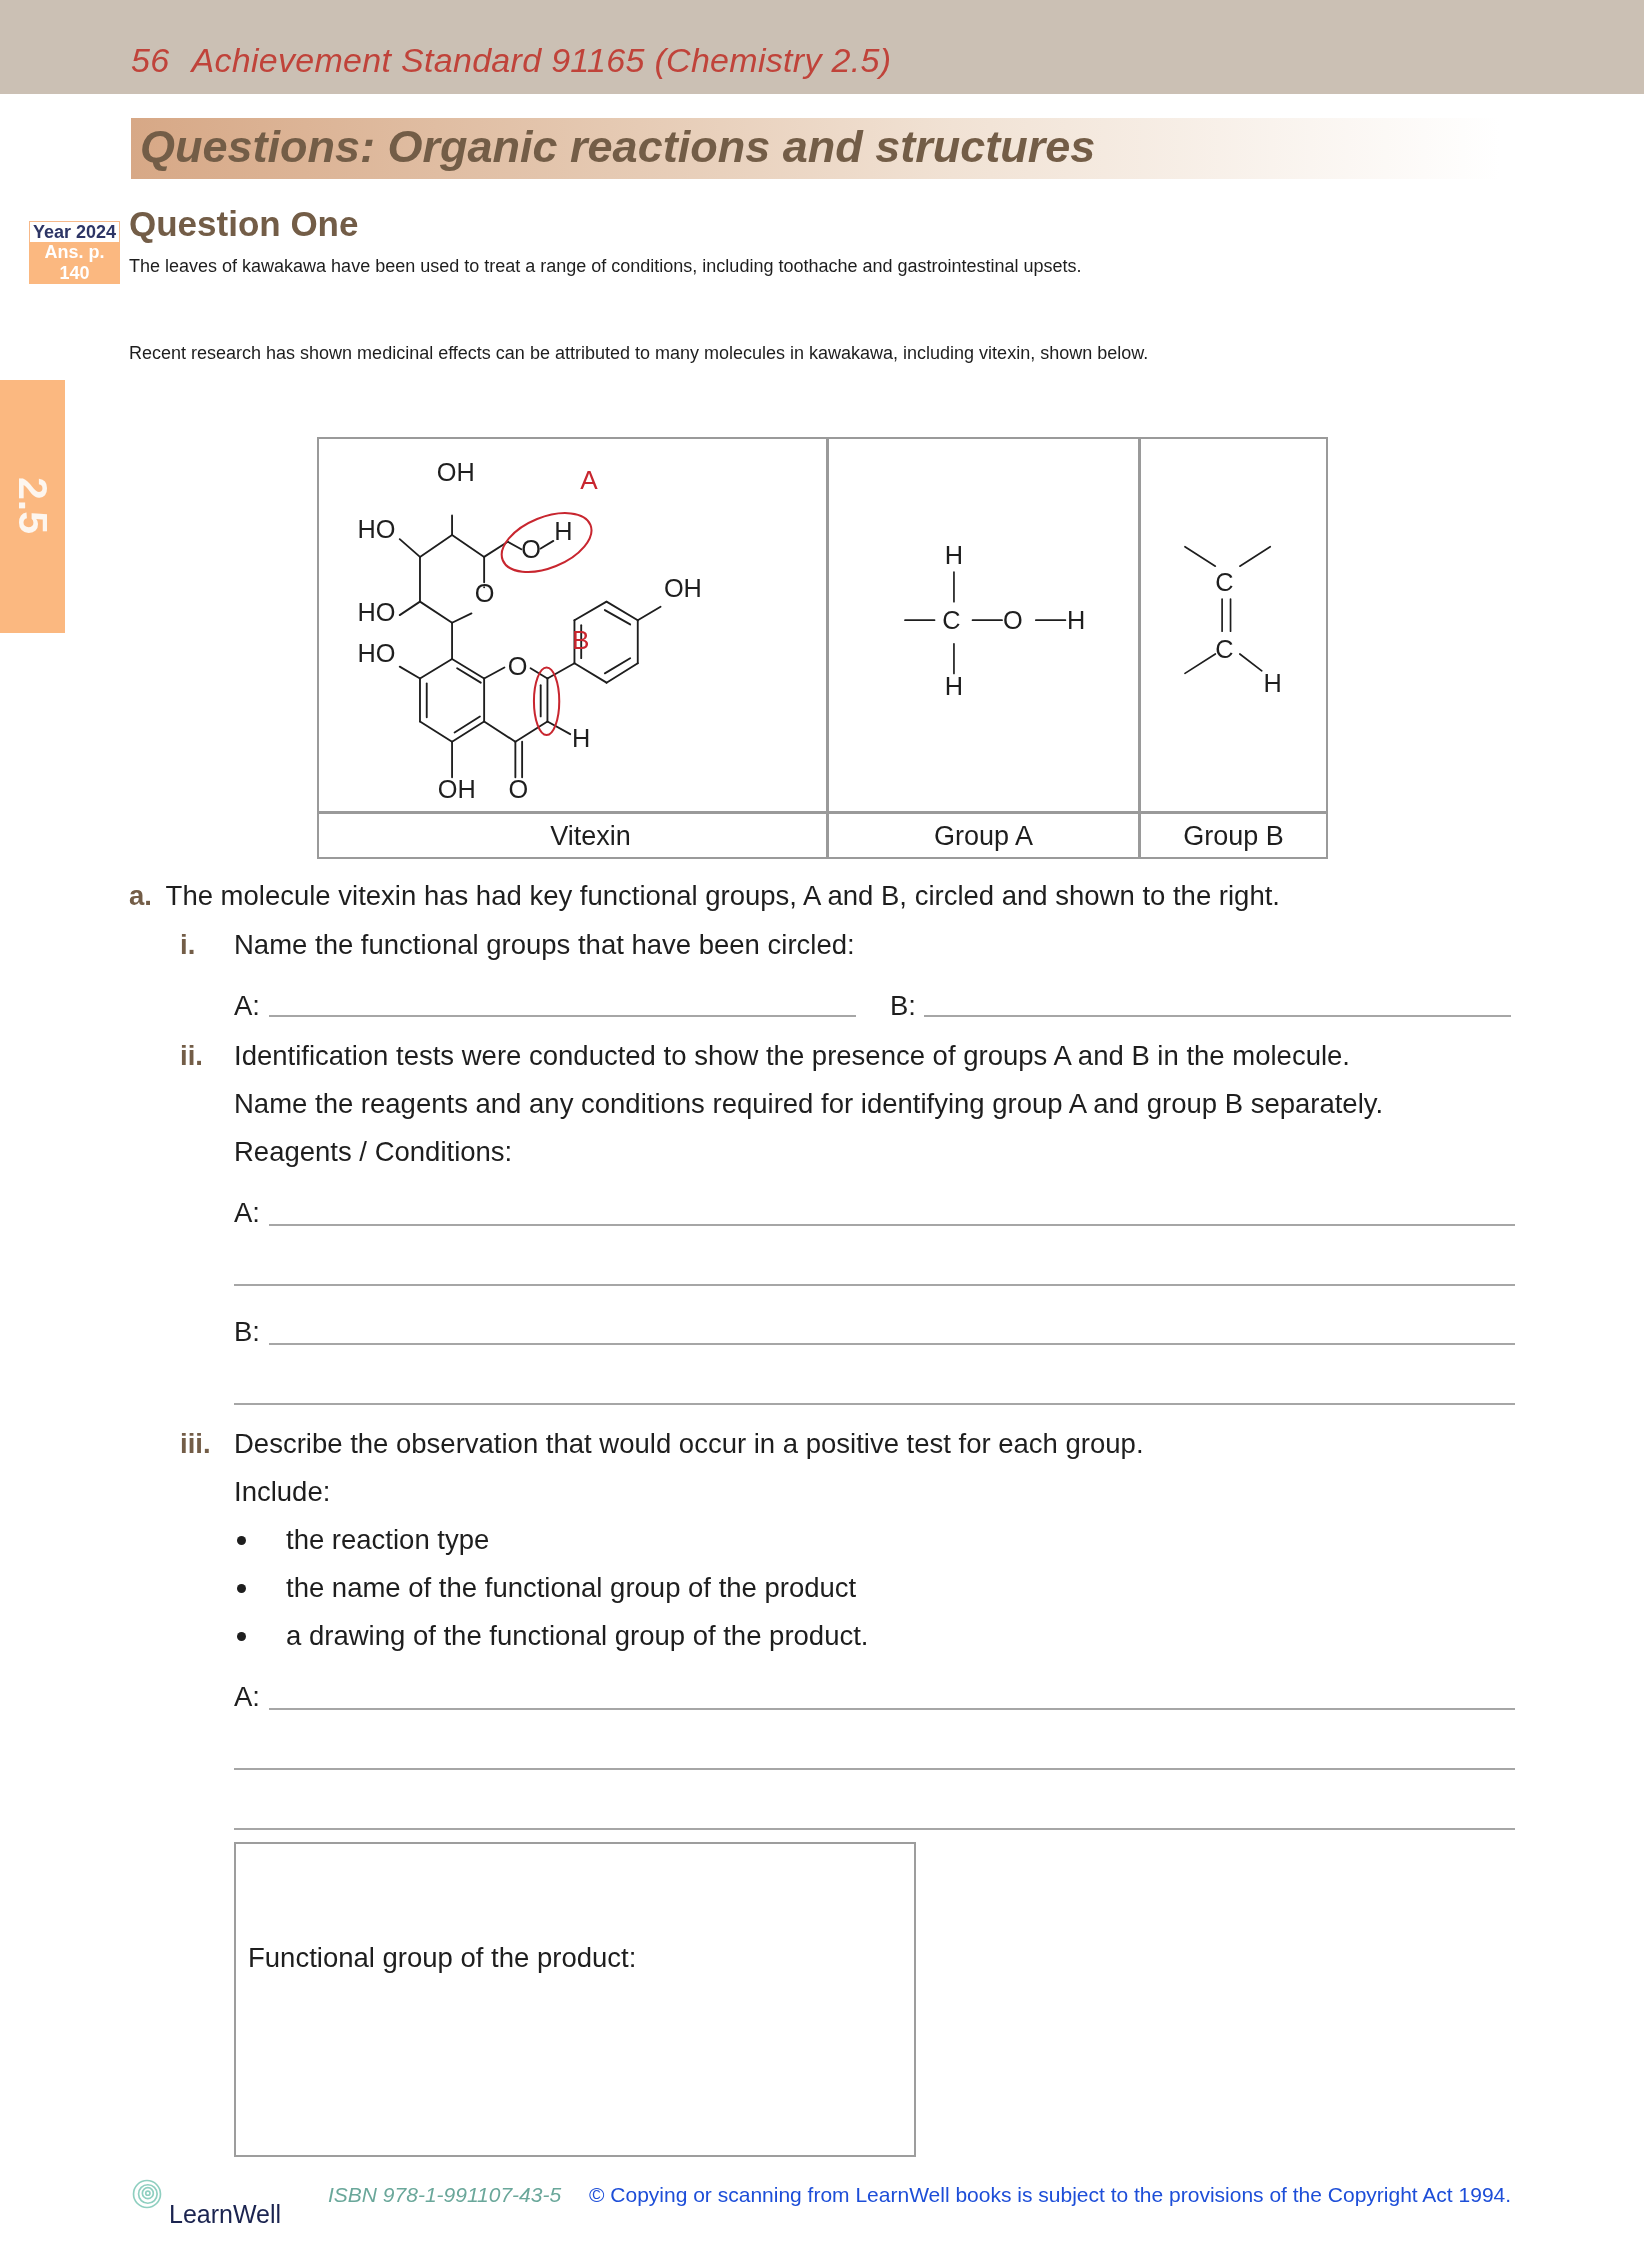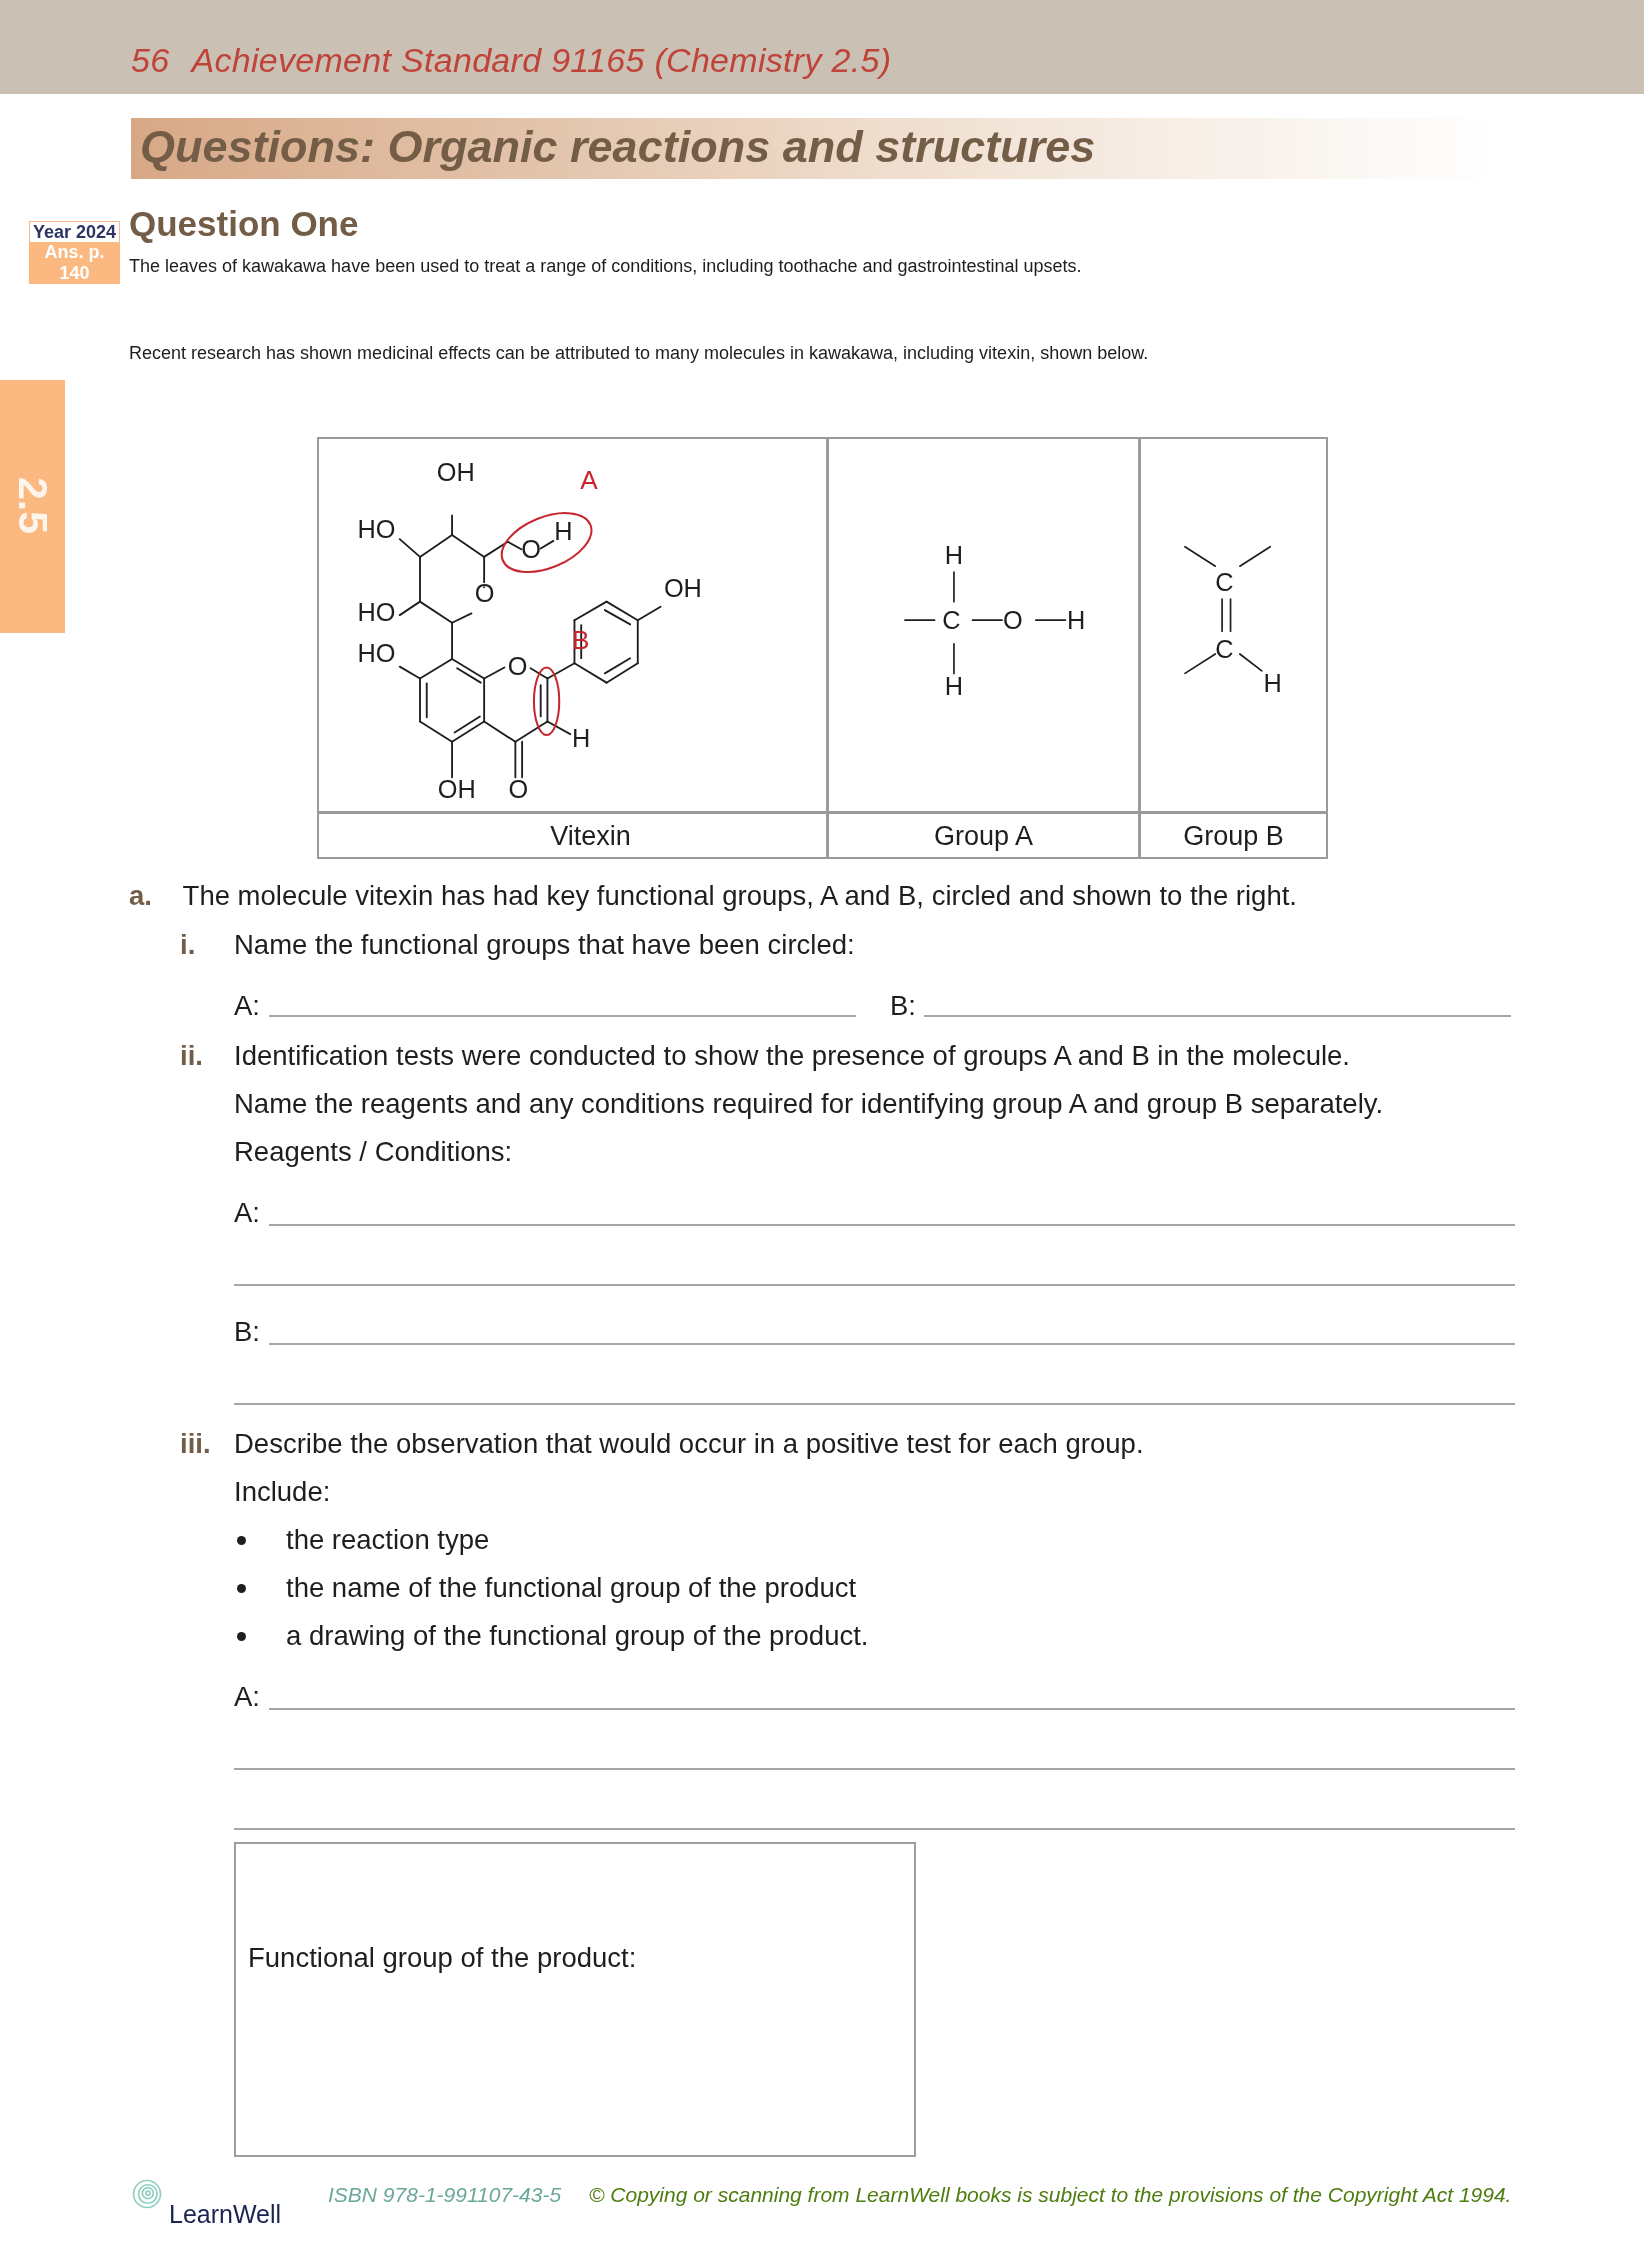--- a/index.html
+++ b/index.html
@@ -45,21 +45,21 @@
   .roman { color: #735d47; font-weight: bold; }
   .txt { font-size: 27.5px; color: #1e1e1e; white-space: nowrap; }
   .rule { height: 1.7px; background: #a6a6a6; }
 
   .answer-box { left: 234px; top: 1842px; width: 682px; height: 315px; border: 2.5px solid #9d9d9d; box-sizing: border-box; }
   .answer-box-label { left: 248px; top: 1942px; font-size: 27.5px; color: #1e1e1e; }
 
   .footer-logo { left: 131px; top: 2178px; }
   .footer-brand { left: 169px; top: 2180px; font-size: 25px; color: #1b2450; margin-top: 20px; }
   .footer-isbn { left: 328px; top: 2183px; font-size: 21px; font-style: italic; color: #6aa79a; }
-  .footer-copy { left: 589px; top: 2183px; font-size: 21px; font-style: italic; color: #4d7c0f; white-space: nowrap; }
+  .footer-copy { left: 589px; top: 2183px; font-size: 21px; color: #1d4ed8; white-space: nowrap; }
 </style>
 </head>
 <body>
 
 <div class="abs top-band"></div>
 <div class="abs running-head">
   <span class="pg">56</span><span>Achievement Standard 91165 (Chemistry 2.5)</span>
 </div>
 <div class="abs section-bar"></div>
 <div class="abs section-title">Questions: Organic reactions and structures</div>
@@ -187,21 +187,21 @@
   </g>
   <g font-size="30" fill="#1e1e1e">
     <text x="88" y="183">C</text>
     <text x="88" y="262">C</text>
     <text x="145" y="302">H</text>
   </g>
 </svg>
 
 <div class="abs txt" style="left:129px; top:880px;">
   <span class="q-letter">a.</span>
-  <span style="margin-left:23px;">The molecule vitexin has had key functional groups, A and B, circled and shown to the right.</span>
+  <span style="margin-left:6px;">The molecule vitexin has had key functional groups, A and B, circled and shown to the right.</span>
 </div>
 
 <div class="abs txt" style="left:180px; top:929px;">
   <span class="roman">i.</span>
   <span style="position:absolute; left:54px; white-space:nowrap;">Name the functional groups that have been circled:</span>
 </div>
 <div class="abs txt" style="left:234px; top:990px;">A:</div>
 <div class="abs rule" style="left:269px; top:1015px; width:587px;"></div>
 <div class="abs txt" style="left:890px; top:990px;">B:</div>
 <div class="abs rule" style="left:924px; top:1015px; width:587px;"></div>

